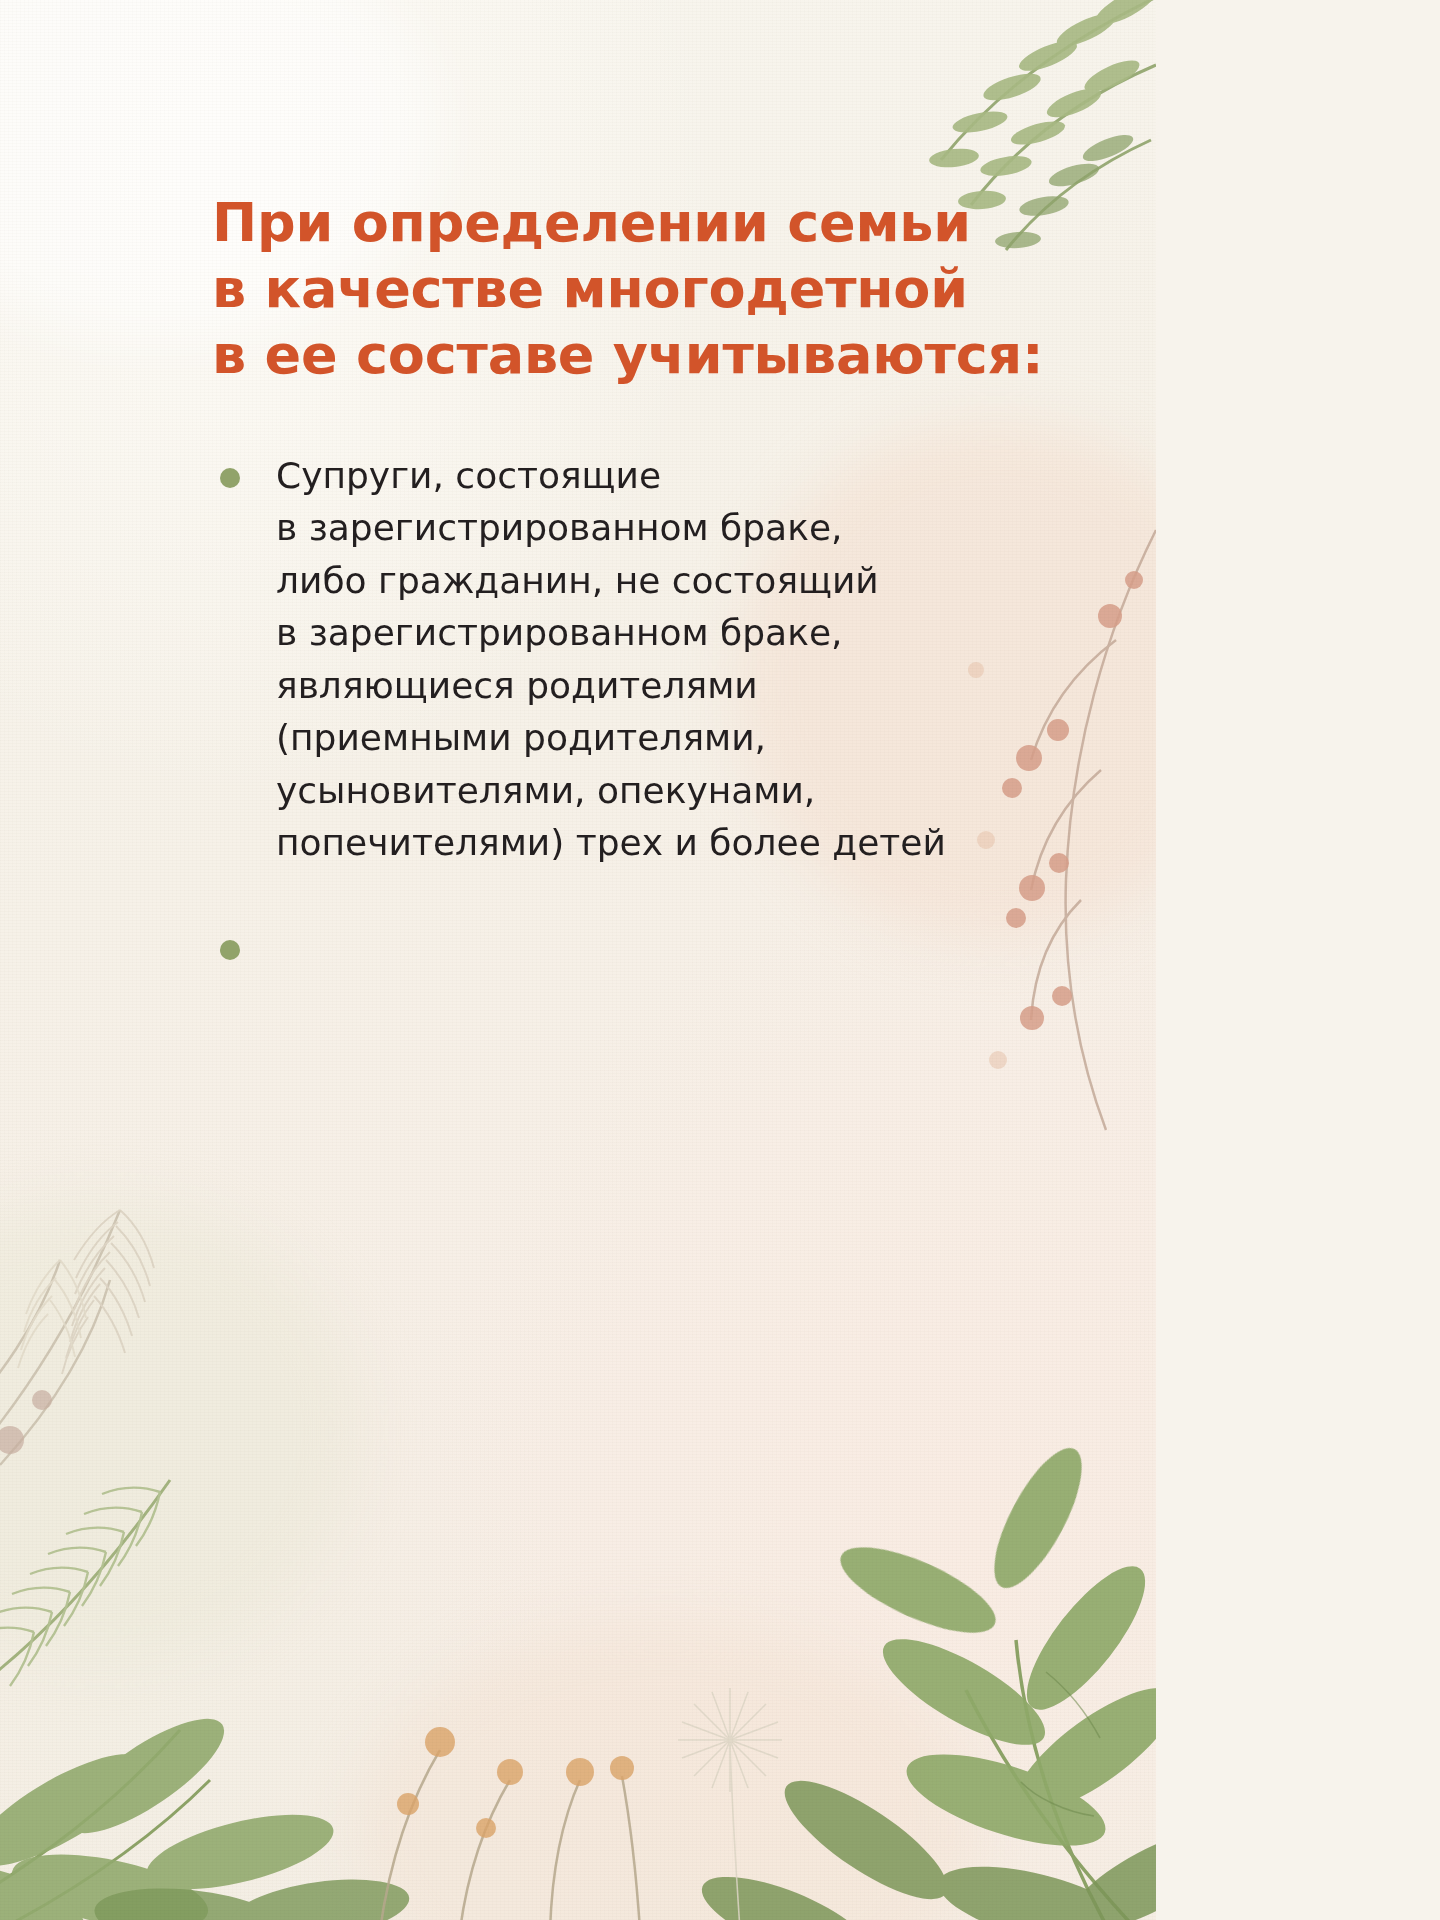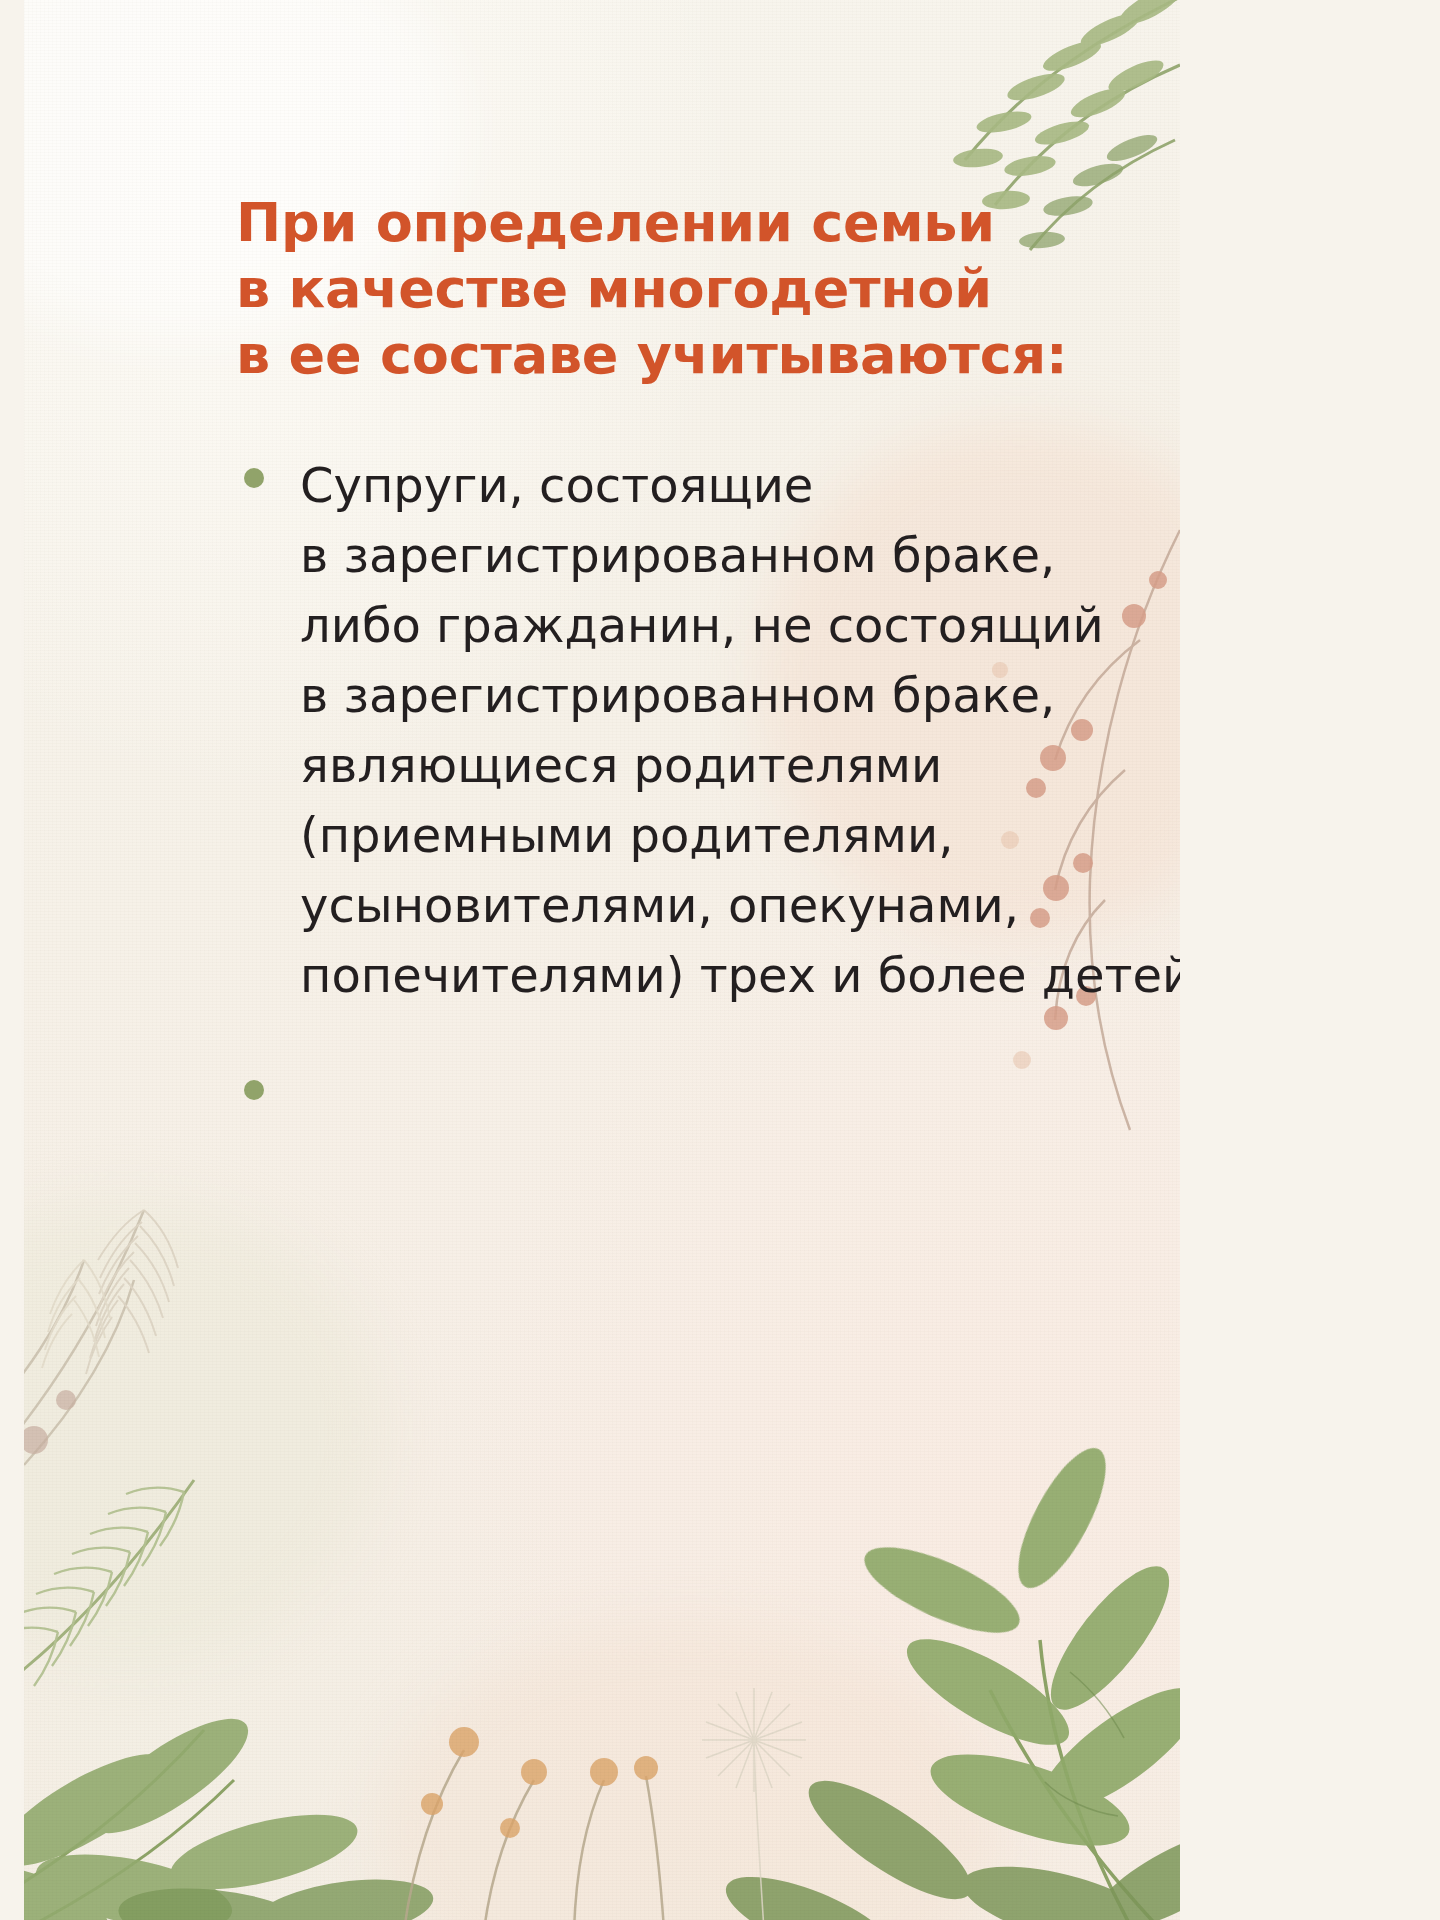--- a/index.html
+++ b/index.html
@@ -17,21 +17,20 @@
   .poster {
     position: relative;
     width: 1156px;
     height: 1920px;
     overflow: hidden;
     background:
       radial-gradient(ellipse 60% 45% at 20% 10%, #fdfbf6 0%, rgba(253,251,246,0) 70%),
       radial-gradient(ellipse 70% 50% at 85% 80%, #f9ece3 0%, rgba(249,236,227,0) 72%),
       radial-gradient(ellipse 55% 40% at 10% 85%, #f3efe4 0%, rgba(243,239,228,0) 70%),
       linear-gradient(160deg, #f8f6ef 0%, #f6f1e8 40%, #f7eee6 72%, #f3efe5 100%);
-    margin-left: 24px;
   }
 
   
   .paper-grain {
     position: absolute;
     inset: 0;
     background-image:
       repeating-linear-gradient(0deg, rgba(160,150,130,0.030) 0px, rgba(160,150,130,0.030) 1px, rgba(0,0,0,0) 1px, rgba(0,0,0,0) 3px),
       repeating-linear-gradient(90deg, rgba(160,150,130,0.025) 0px, rgba(160,150,130,0.025) 1px, rgba(0,0,0,0) 1px, rgba(0,0,0,0) 4px);
     mix-blend-mode: multiply;
@@ -75,21 +74,21 @@
   .bullet-dot {
     flex: 0 0 auto;
     width: 20px;
     height: 20px;
     border-radius: 50%;
     background: #91a36a;
     margin: 18px 36px 0 8px;
   }
   .bullet-text {
     color: #231f20;
-    font-size: 48px;
+    font-size: 36px;
     line-height: 1.46;
     white-space: pre-line;
     max-width: 900px;
   }
 
   
   .deco { position: absolute; pointer-events: none; }
   .deco svg { display: block; }
 </style>
 </head>

